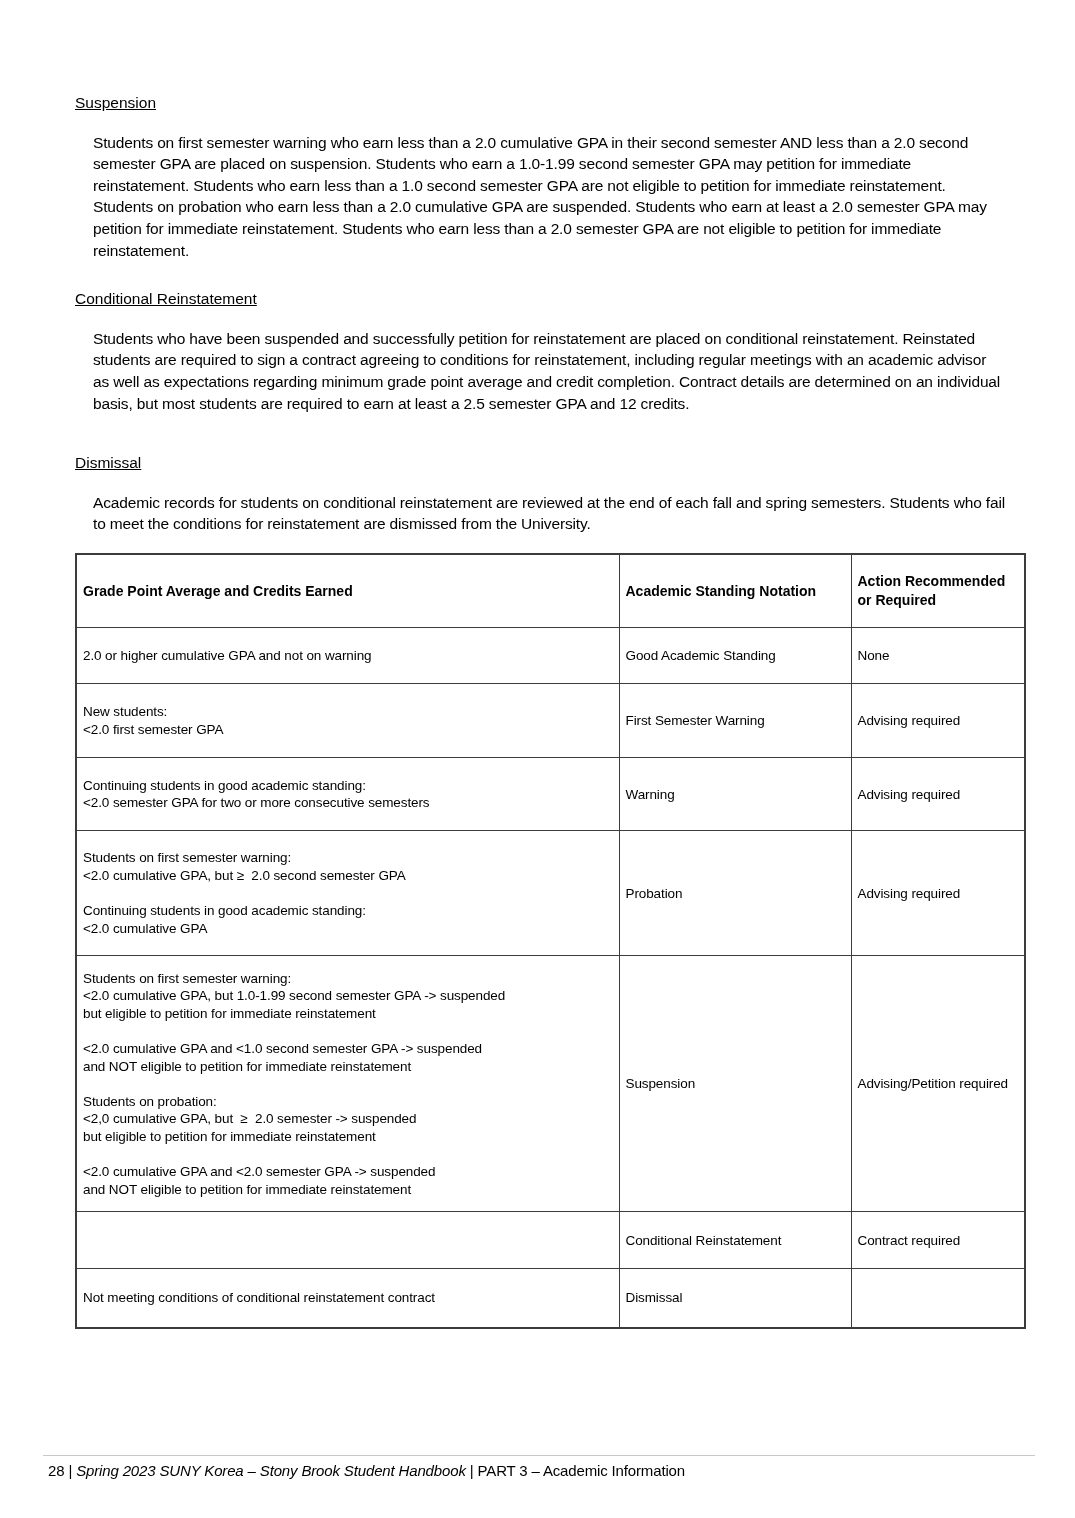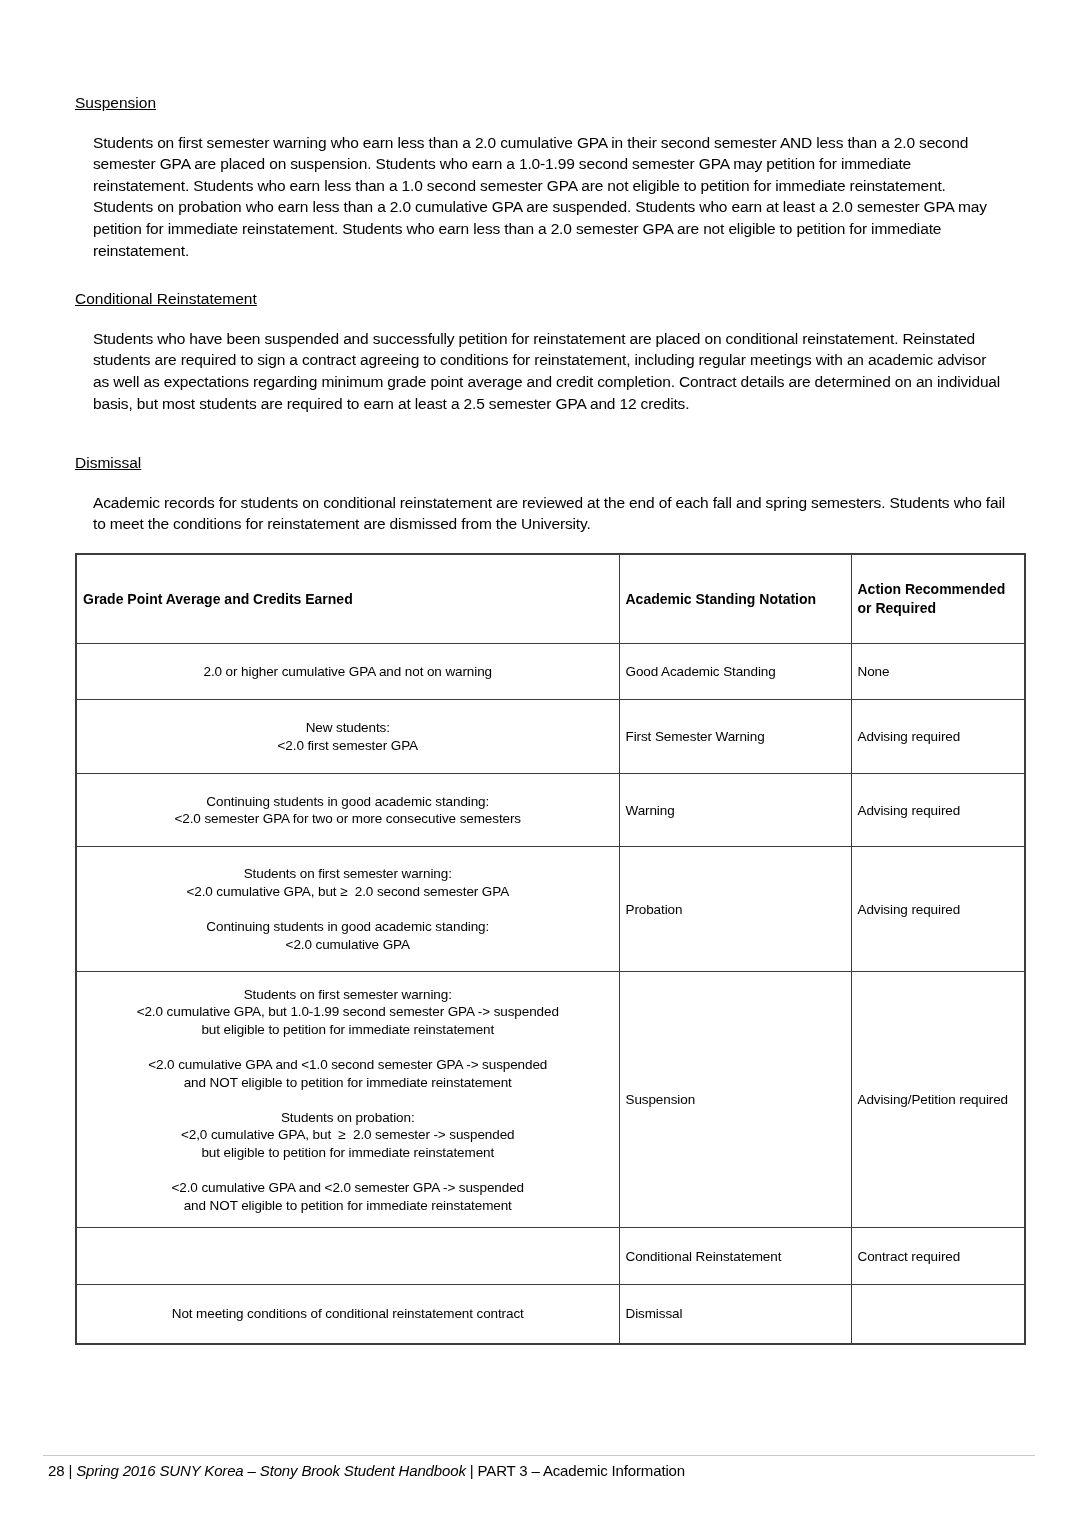--- a/index.html
+++ b/index.html
@@ -52,29 +52,29 @@
     font-size: 13.5px;
     line-height: 17.6px;
     letter-spacing: -0.1px;
   }
   table.standing th {
     font-weight: bold;
     font-size: 14px;
     line-height: 19px;
     letter-spacing: 0;
   }
-  tr.header-row { height: 90px; }
+  tr.header-row { height: 74px; }
   tbody tr:nth-child(1) { height: 56px; }
   tbody tr:nth-child(2) { height: 74px; }
   tbody tr:nth-child(3) { height: 73px; }
   tbody tr:nth-child(4) { height: 125px; }
   tbody tr:nth-child(5) { height: 256px; }
   tbody tr:nth-child(6) { height: 57px; }
   tbody tr:nth-child(7) { height: 59px; }
-  .cell-line { white-space: pre-wrap; text-align: center; }
+  .cell-line { white-space: pre-wrap; }
   .cell-line.italic { }
   .footer {
     position: absolute;
     top: 1455px;
     left: 43px;
     right: 40px;
   }
   .footer-rule {
     border: none;
     border-top: 1px solid #c9c9c9;
@@ -190,18 +190,18 @@
         </tbody>
     </table>
 
   </div>
 
   <div class="footer">
     <hr class="footer-rule">
     <div class="footer-text">
       <span>28</span>
       <span>|</span>
-      <span class="italic">Spring 2016 SUNY Korea – Stony Brook Student Handbook</span>
+      <span class="italic">Spring 2023 SUNY Korea – Stony Brook Student Handbook</span>
       <span>|</span>
       <span>PART 3 – Academic Information</span>
     </div>
   </div>
 </div>
 
 </body></html>

